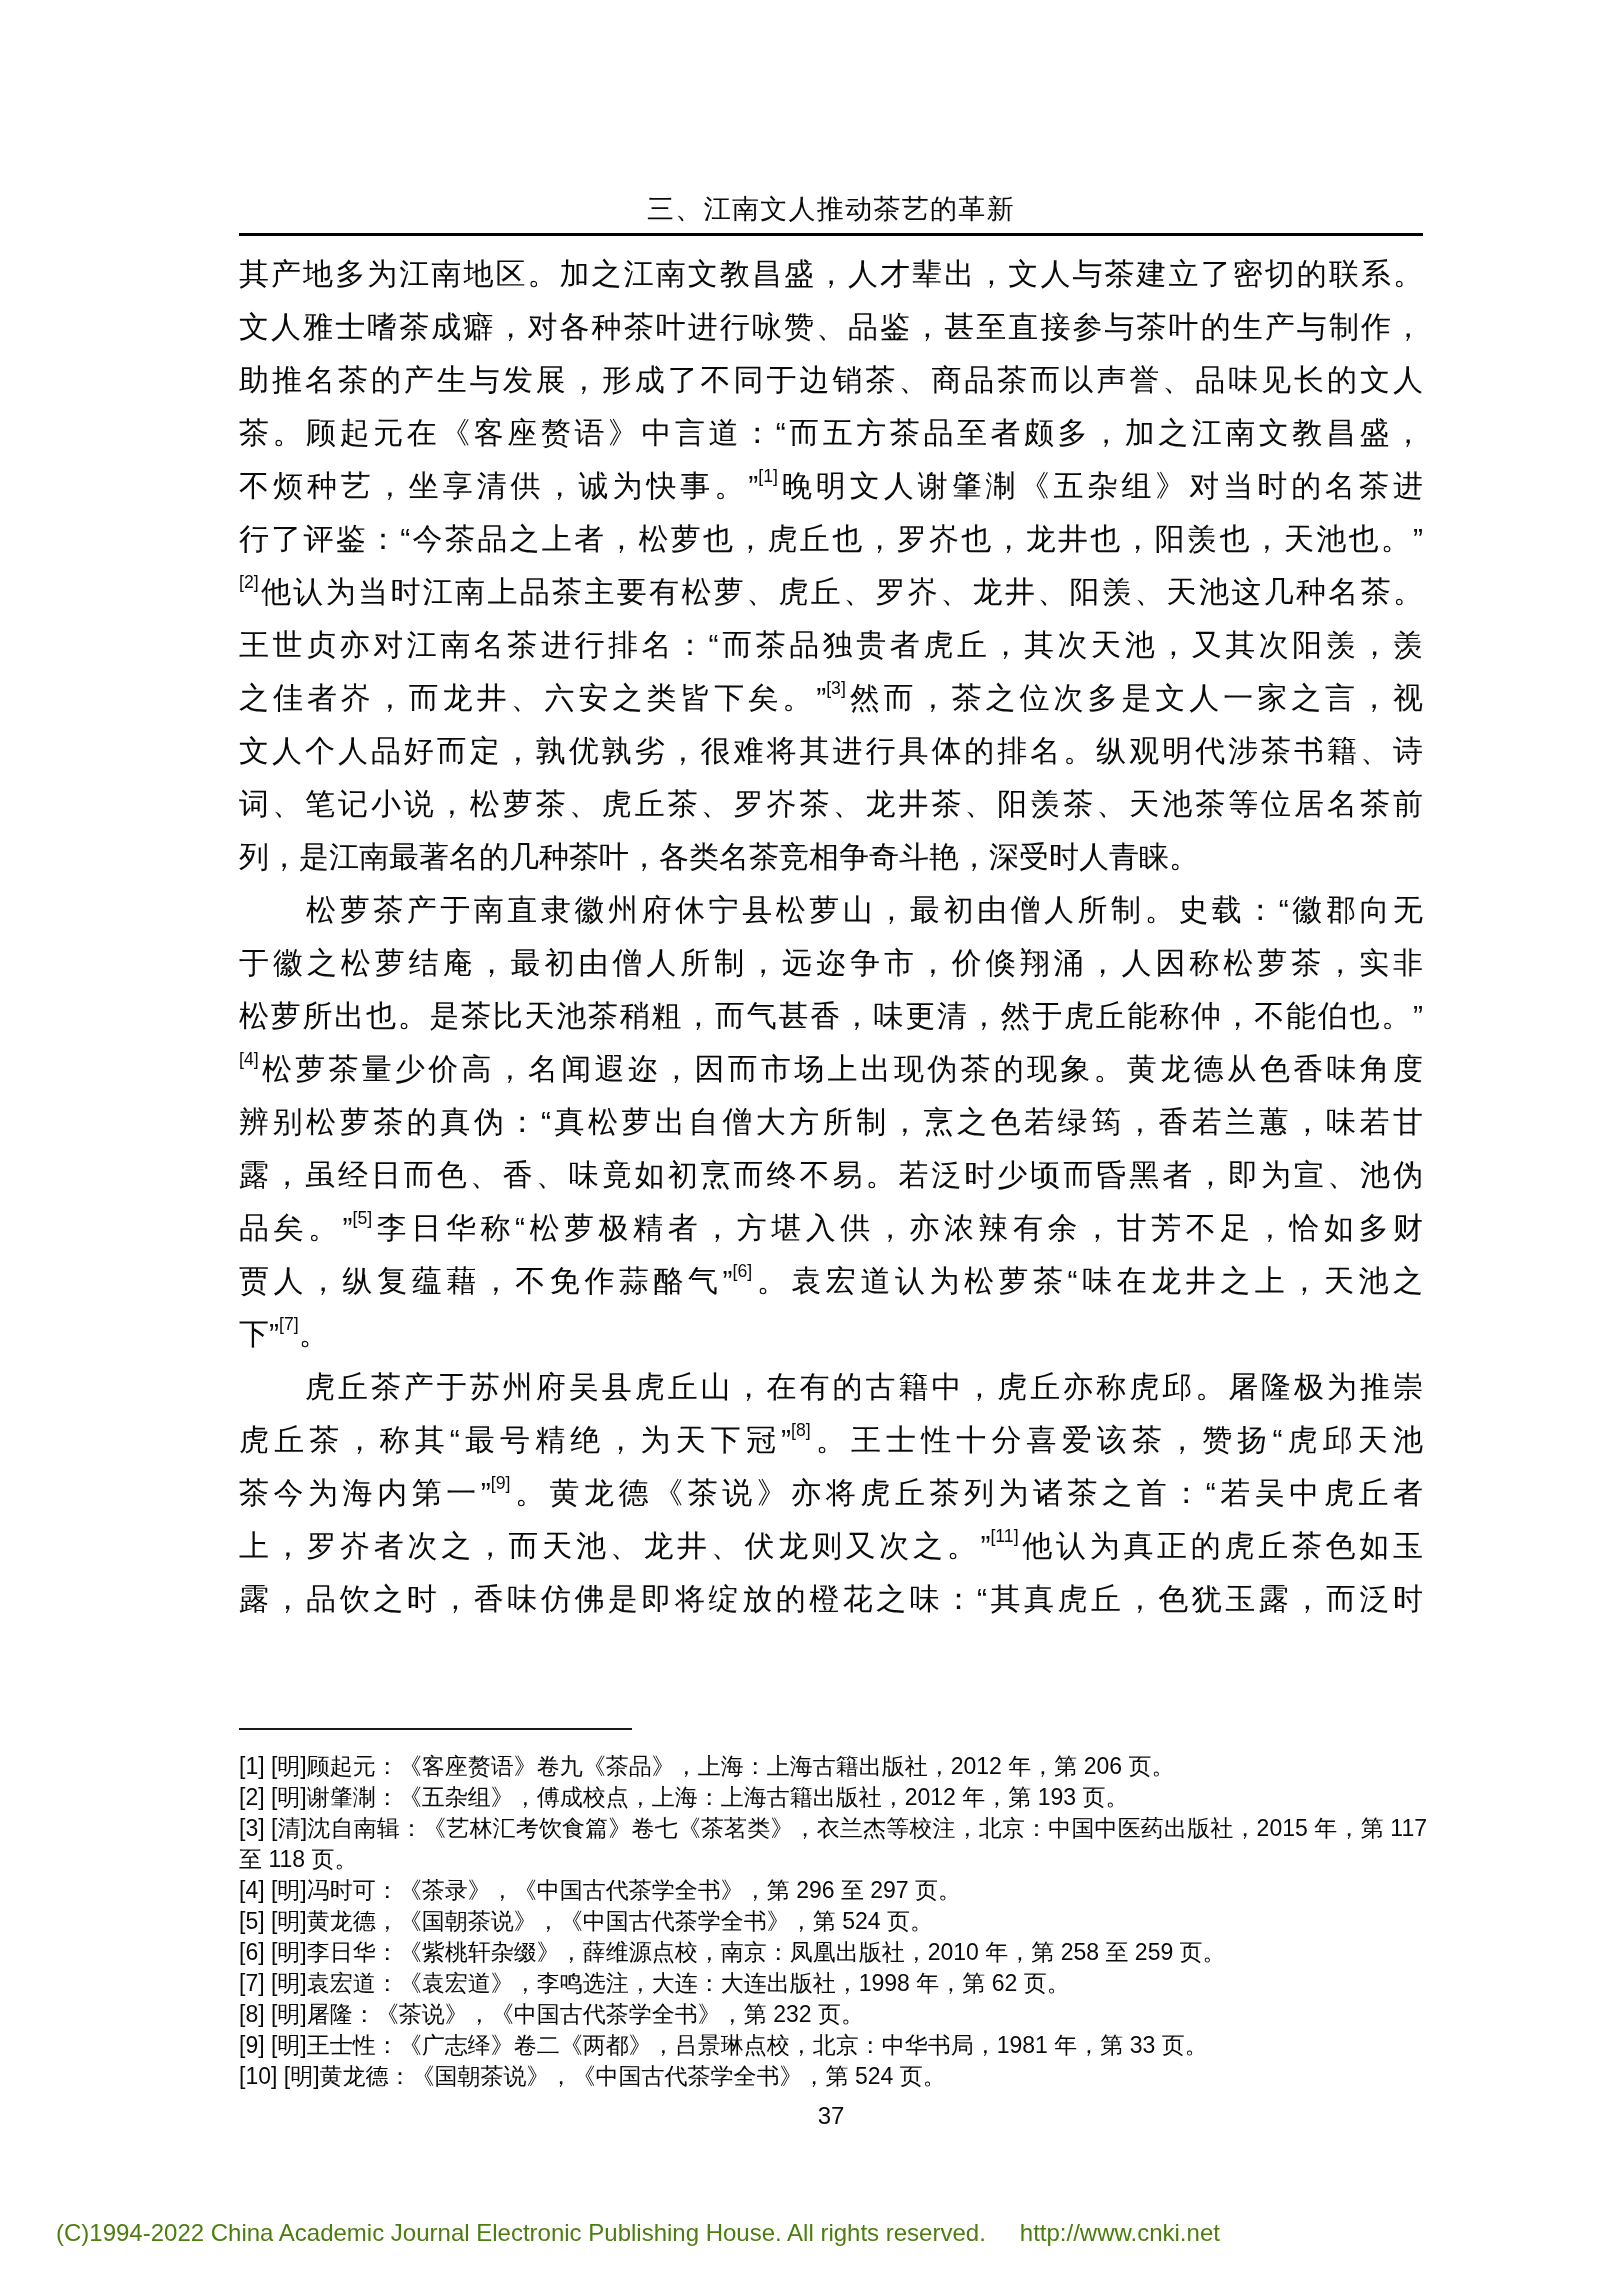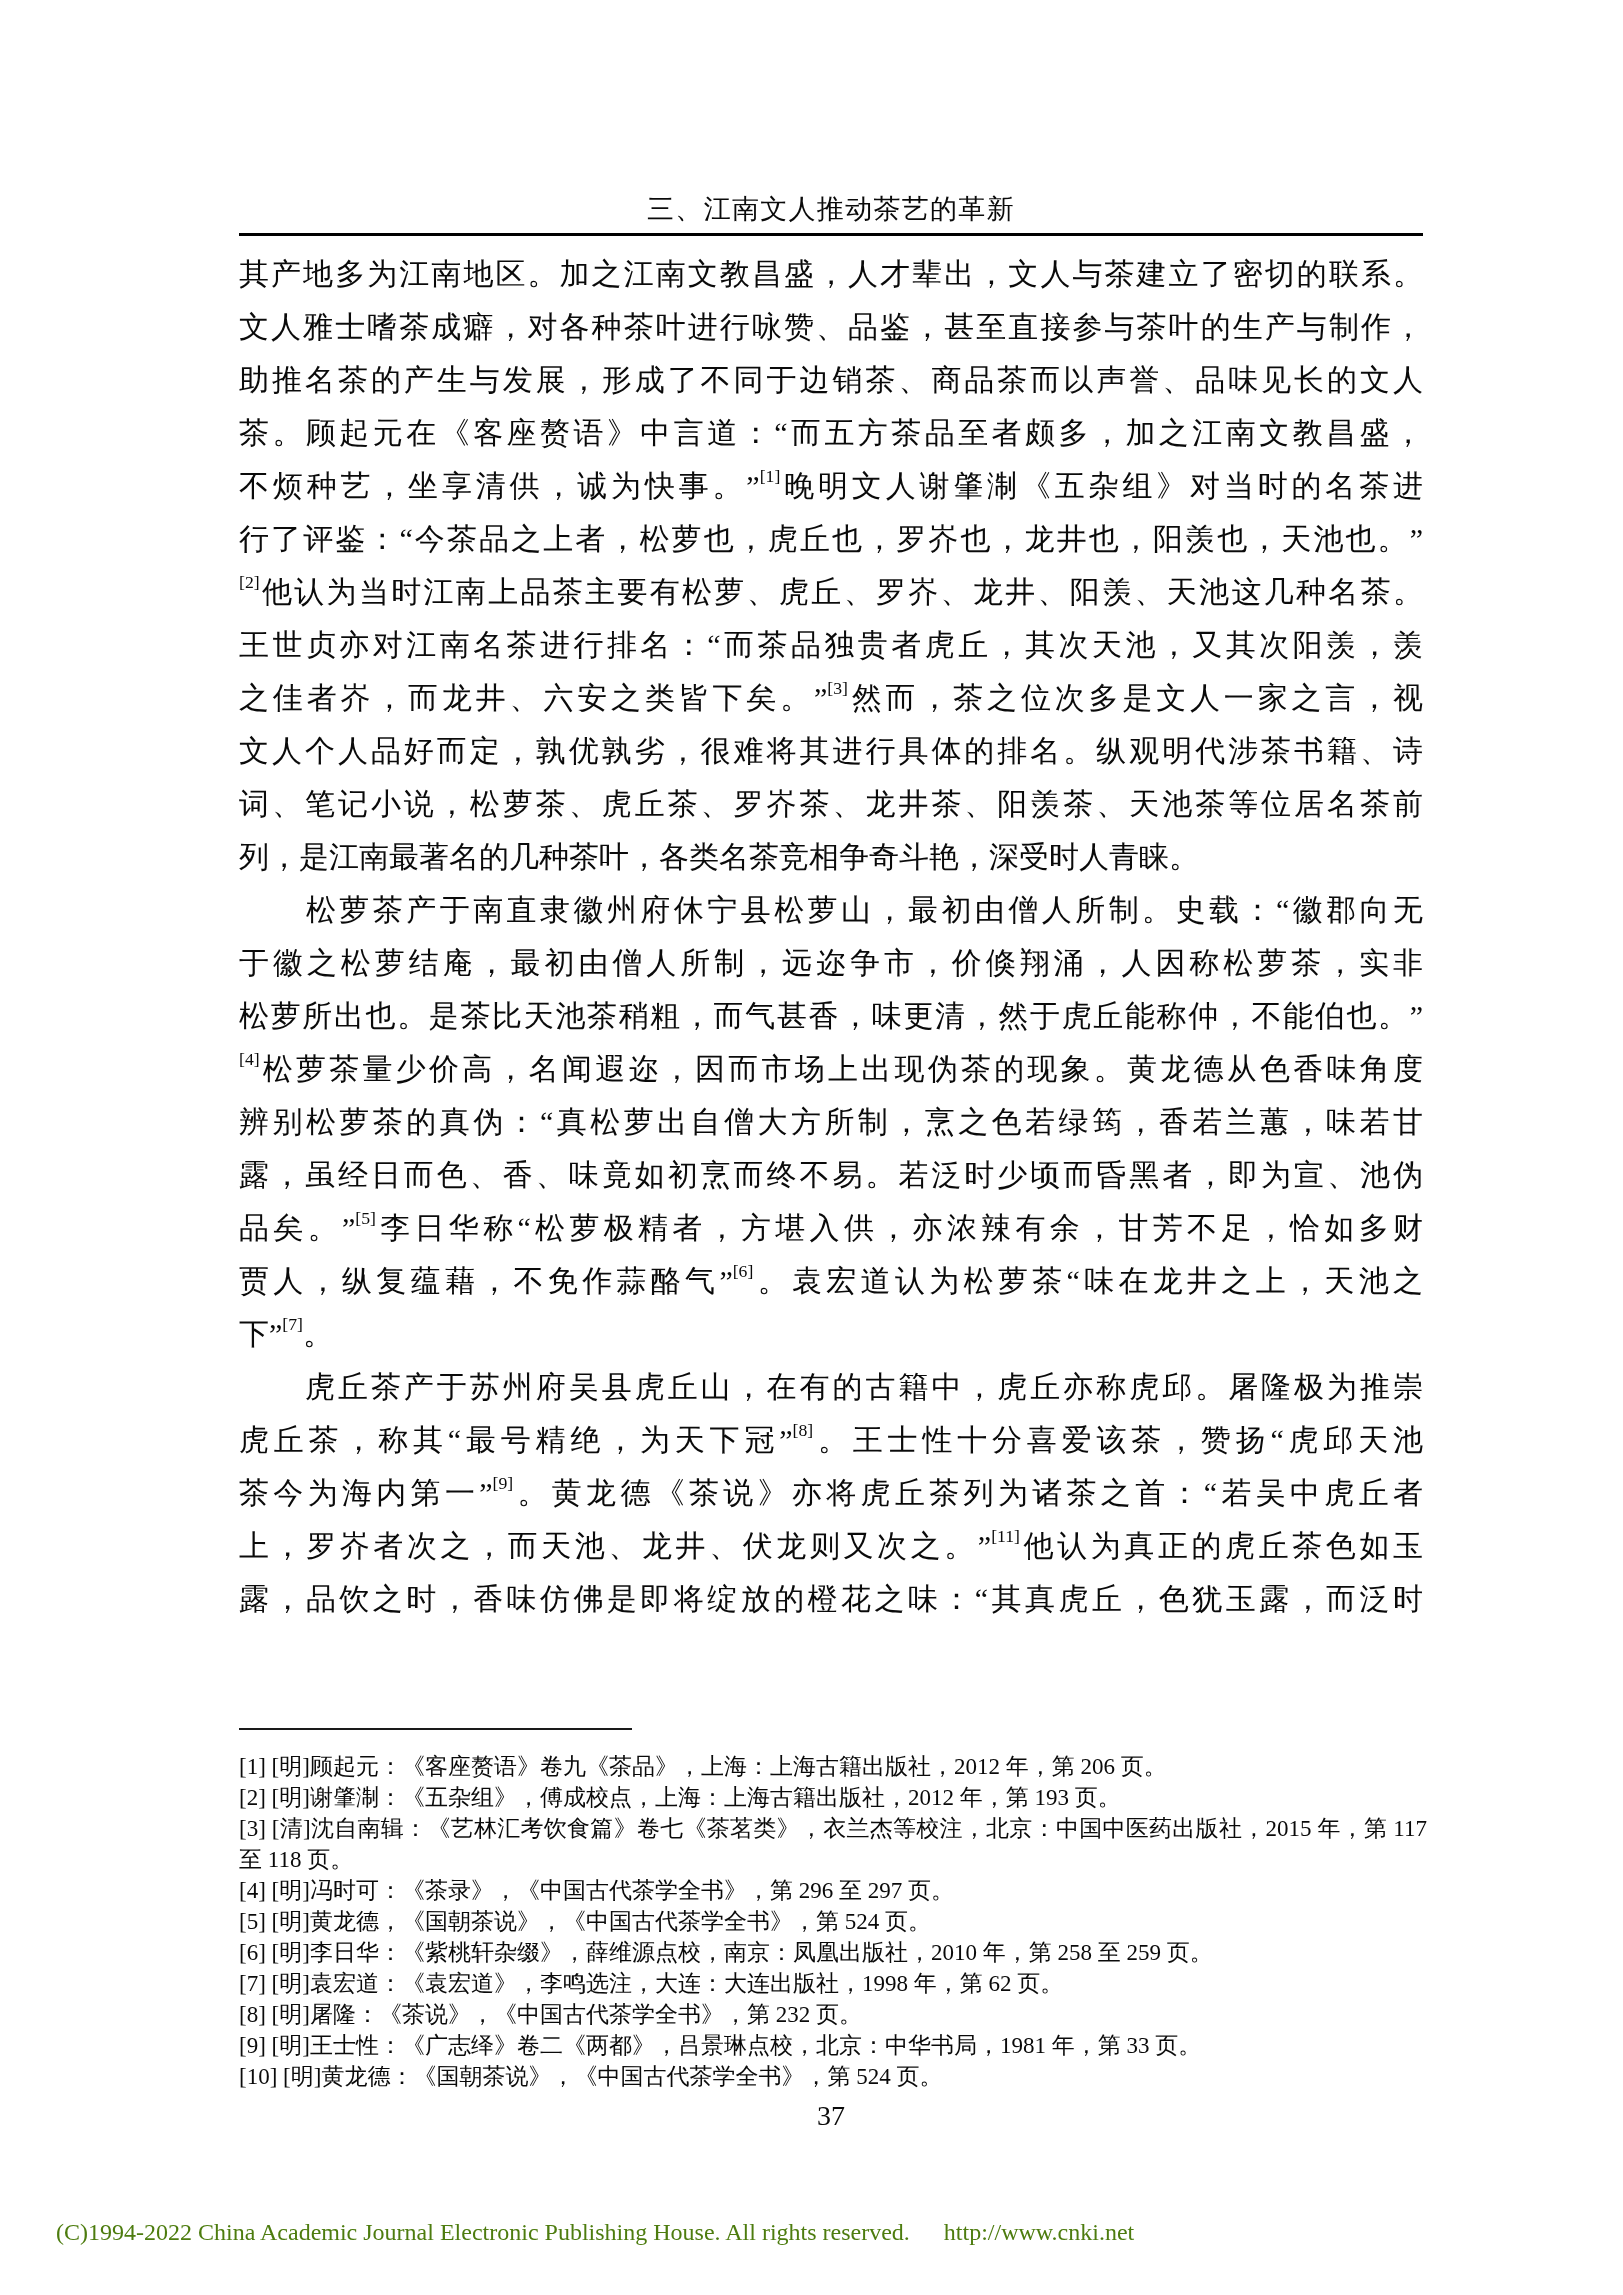--- a/index.html
+++ b/index.html
@@ -1,20 +1,20 @@
 <!DOCTYPE html>
 <html lang="zh" style="font-size:10.5px"><head>
 <meta charset="utf-8">
 <style>
   html,body{margin:0;padding:0;background:#ffffff;}
   .page{
     position:relative;
     width:1618px;height:2295px;
     background:#ffffff;
-    font-family:Liberation Serif, serif;
+    font-family:Liberation Sans, sans-serif;
     color:#0a0a0a;
     overflow:hidden;
   }
   .running-head{
     position:absolute;
     left:239px;top:194px;width:1184px;
     text-align:center;
     font-size:27px;line-height:31px;
     letter-spacing:1.3px;
     white-space:nowrap;
@@ -55,21 +55,21 @@
     font-size:23px;
   }
   .fnote{
     line-height:31px;
     text-align:justify;
   }
   .page-number{
     position:absolute;
     left:239px;top:2099px;width:1184px;
     text-align:center;
-    font-size:28px;line-height:33px;
+    font-size:24px;line-height:33px;
   }
   .footer{
     position:absolute;
     left:56px;top:2218px;width:1531px;
     font-size:24px;line-height:29px;
     color:#4d7c0f;
     white-space:nowrap;
   }
   .footer .url{margin-left:34px;}
 </style>

